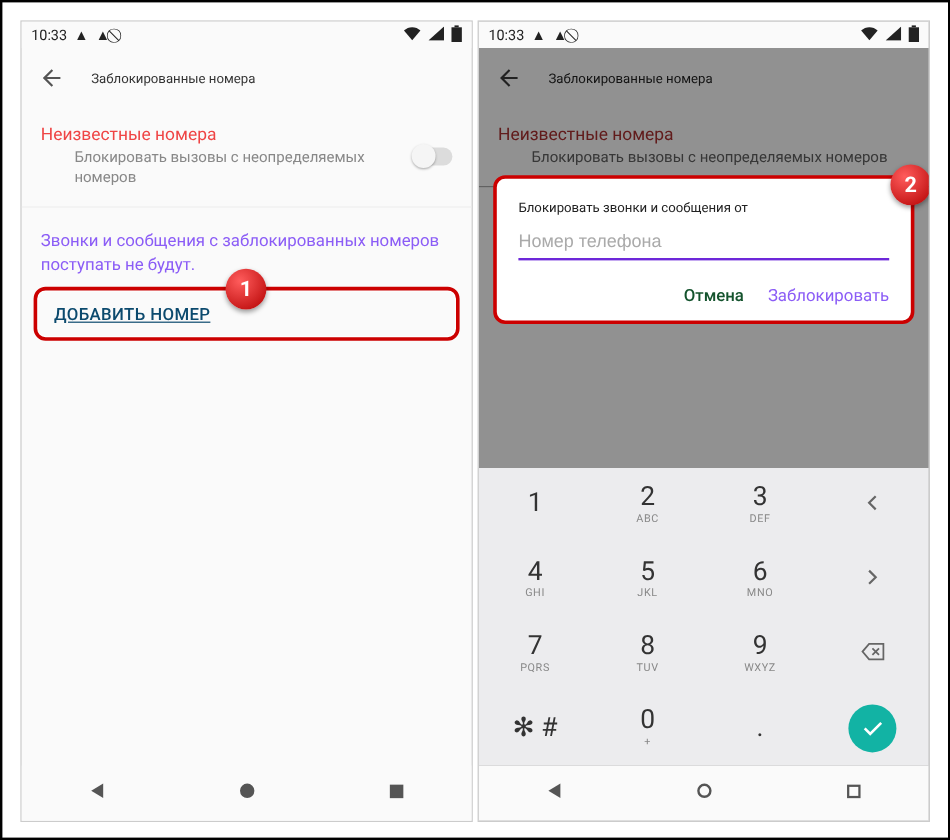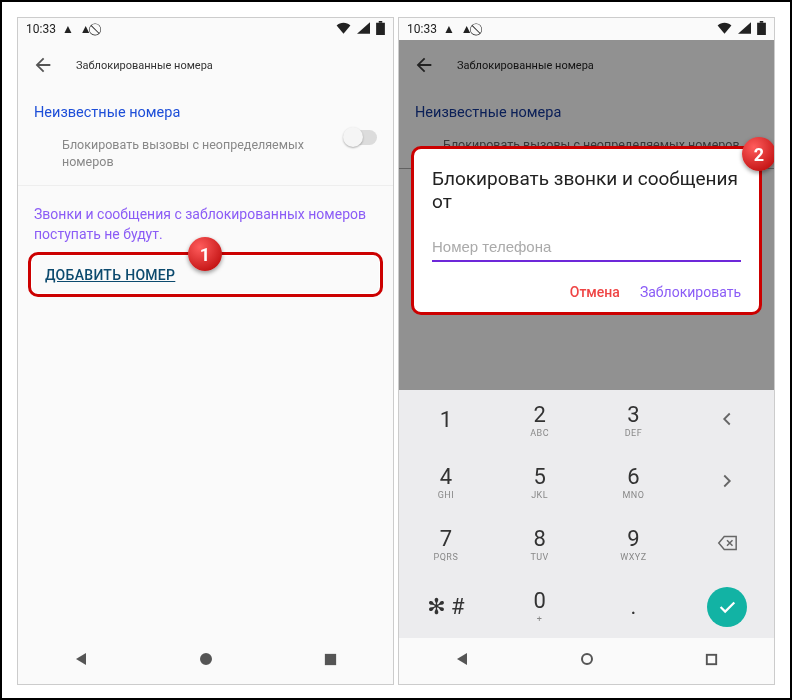--- a/index.html
+++ b/index.html
@@ -9,39 +9,39 @@
 .phone.left { left: 17px; }
 .phone.right { left: 398px; }
 .statusbar { height: 22px; display: flex; justify-content: space-between; align-items: center; padding: 0 8px; font-size: 12px; color: #222; background: #fafafa; gap: 24px; }
 .statusbar .sl, .statusbar .sr { display: flex; align-items: center; gap: 6px; }
 .sico { display: inline-block; }
 .appbar { height: 50px; display: flex; align-items: center; padding: 0 14px; }
 .back { width: 22px; height: 22px; margin-right: 22px; }
 .title { font-size: 11px; color: #333; }
 .sect { padding: 14px 16px; border-bottom: 1px solid #eee; display: flex; align-items: center; }
 .sect .col { flex: 1; }
-.setT { font-size: 14.5px; color: #1d4ed8; margin-bottom: 16px; }
+.setT { font-size: 14.5px; color: #ef4444; margin-bottom: 3px; }
 .setS { font-size: 12.5px; color: #888; line-height: 1.35; margin-left: 28px; }
 .toggle { width: 32px; height: 15px; border-radius: 10px; background: #dcdcdc; position: relative; }
 .toggle::after { content: ""; position: absolute; left: -2px; top: -3px; width: 20px; height: 20px; border-radius: 50%; background: #f5f5f5; box-shadow: 0 1px 2px rgba(0,0,0,0.3); }
 .info { padding: 18px 16px 2px; font-size: 14px; color: #8b5cf6; line-height: 1.45; }
 .hl { border: 3px solid #cc0000; border-radius: 10px; padding: 10px 14px; margin: 6px 10px; box-shadow: 0 0 0 1px #fff inset; position: relative; }
 .addnum { color: #0c4a6e; font-size: 14px; letter-spacing: .3px; font-weight: 500; text-decoration: underline; }
 .navbar { position: absolute; bottom: 0; left: 0; right: 0; height: 46px; background: #fafafa; display: flex; align-items: center; justify-content: space-around; }
 .navshape { fill: #555; }
 .marker { position: absolute; width: 34px; height: 34px; border-radius: 50%; background: radial-gradient(circle at 35% 30%, #ff5c5c, #b30000); display: flex; align-items: center; justify-content: center; color: #fff; font-weight: 700; font-size: 18px; box-shadow: 0 2px 4px rgba(0,0,0,0.4); }
 .marker.m1 { left: 157px; top: -18px; }
 .marker.m2 { right: -17px; top: -12px; }
 .scrim { position: absolute; inset: 0; background: rgba(0,0,0,0.42); }
 .dialogbox { position: absolute; left: 12px; right: 12px; top: 128px; background: #fff; border: 3px solid #cc0000; border-radius: 10px; padding: 18px 18px 12px; }
-.dlgT { font-size: 19px; color: #222; margin-bottom: 20px; }
+.dlgT { font-size: 11px; color: #222; margin-bottom: 8px; }
 .phin { width: 100%; border: none; border-bottom: 2px solid #6d28d9; font-size: 15px; padding: 5px 0; outline: none; color: #222; background: transparent; }
 .phin::placeholder { color: #aaa; }
 .dlgBtns { display: flex; justify-content: flex-end; gap: 20px; margin-top: 22px; font-size: 14px; }
-.btnC { color: #ef4444; font-weight: 500; }
+.btnC { color: #14532d; font-weight: 500; }
 .btnB { color: #8b5cf6; }
 .keyb { position: absolute; bottom: 46px; left: 0; right: 0; height: 248px; background: #ececee; display: grid; grid-template-columns: repeat(4, 1fr); grid-template-rows: repeat(4, 1fr); }
 .key { display: flex; flex-direction: column; align-items: center; justify-content: center; color: #333; }
 .kn { font-size: 22px; line-height: 1; }
 .kl { font-size: 9px; color: #888; margin-top: 2px; letter-spacing: .5px; }
 .key.action svg { width: 22px; }
 .doneK { width: 40px; height: 40px; border-radius: 50%; background: #12b3a4; display: flex; align-items: center; justify-content: center; }
 .faded .appbar, .faded .sect, .faded .info { filter: brightness(0.7); }
 </style>
 </head>

